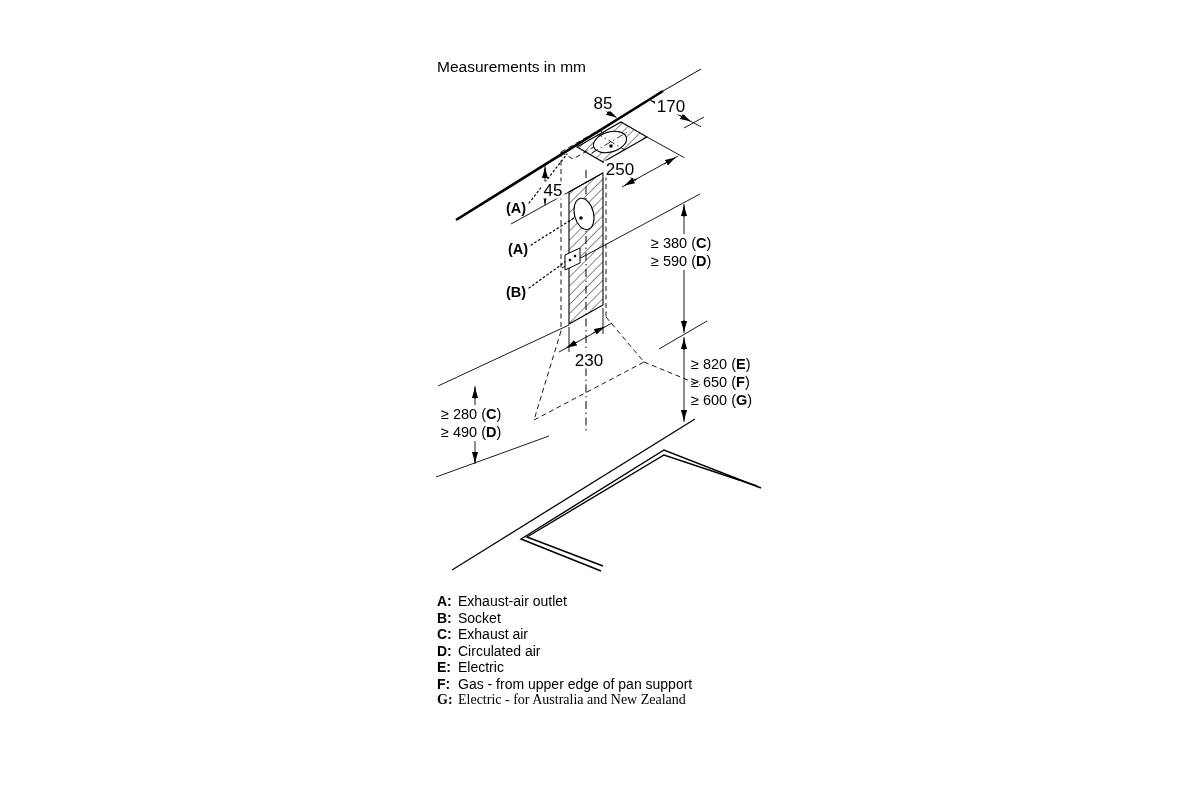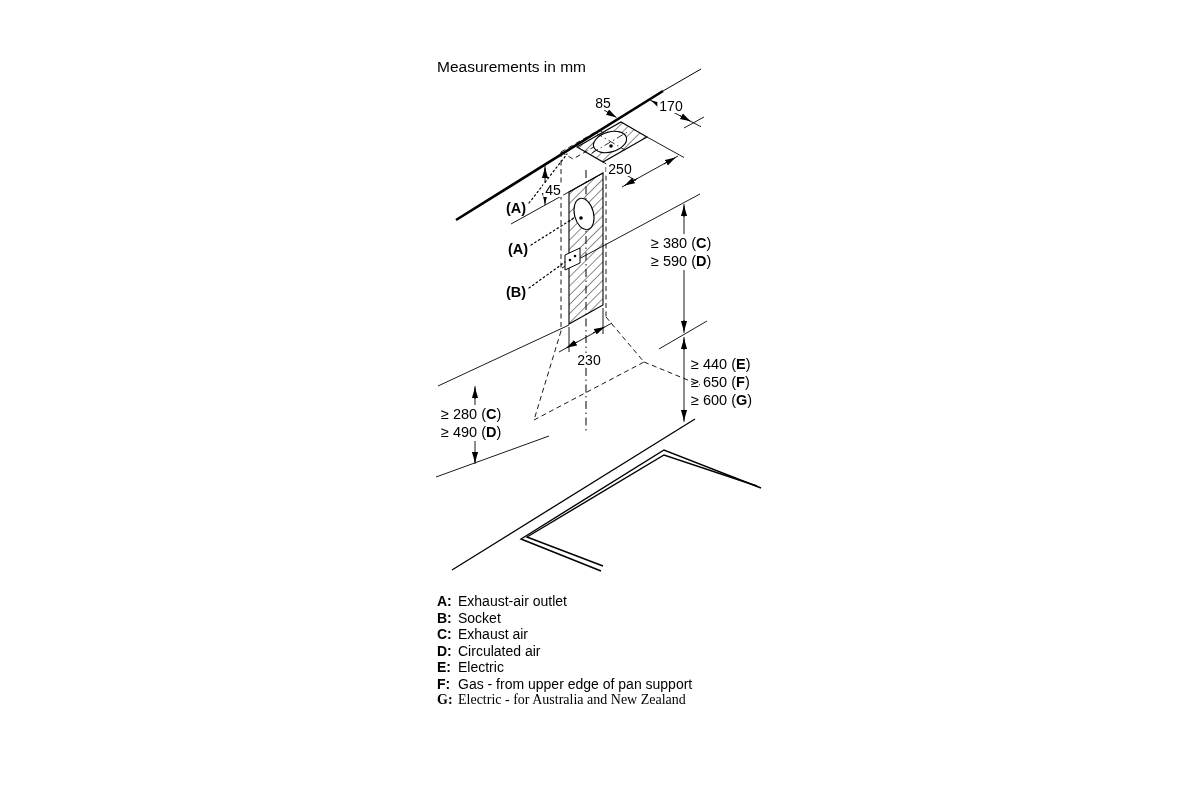--- a/index.html
+++ b/index.html
@@ -1,19 +1,19 @@
 <!DOCTYPE html>
 <html><head>
 <meta charset="utf-8">
 <style>
   html,body{margin:0;padding:0;background:#fff;}
   #stage{position:relative;width:948px;height:800px;background:#ffffff;overflow:hidden;
          font-family:"Liberation Sans", sans-serif;color:#000;}
   #linework{position:absolute;left:0;top:0;}
-  .lbl{position:absolute;font-size:14px;white-space:nowrap;line-height:1;}
+  .lbl{position:absolute;font-size:17px;white-space:nowrap;line-height:1;}
   .ctr{transform:translate(-50%,-50%);}
   .wbg{background:#fff;padding:0 2px;}
   .callout{font-weight:bold;font-size:14.5px;}
   .dimblock{position:absolute;font-size:14.5px;white-space:nowrap;line-height:18px;}
   .dimblock b{font-weight:bold;}
   .title{position:absolute;font-size:15.5px;white-space:nowrap;}
   .legend{position:absolute;font-size:14px;line-height:16.5px;}
   .lrow{white-space:nowrap;}
   .lrow.gap{font-family:Liberation Serif, serif;}
   .lkey{display:inline-block;min-width:21px;font-weight:bold;}
@@ -120,21 +120,21 @@
   <div class="lbl ctr callout" style="left:516px;top:208px;">(A)</div>
   <div class="lbl ctr callout" style="left:518px;top:249px;">(A)</div>
   <div class="lbl ctr callout" style="left:516px;top:292px;">(B)</div>
 
   <div class="dimblock wbg" style="left:649px;top:234px;">
     <div><span>≥ 380 (</span><b>C</b><span>)</span></div>
     <div><span>≥ 590 (</span><b>D</b><span>)</span></div>
   </div>
 
   <div class="dimblock" style="left:691px;top:355px;">
-    <div><span>≥ 440 (</span><b>E</b><span>)</span></div>
+    <div><span>≥ 820 (</span><b>E</b><span>)</span></div>
     <div><span>≥ 650 (</span><b>F</b><span>)</span></div>
     <div><span>≥ 600 (</span><b>G</b><span>)</span></div>
   </div>
 
   <div class="dimblock wbg" style="left:439px;top:405px;">
     <div><span>≥ 280 (</span><b>C</b><span>)</span></div>
     <div><span>≥ 490 (</span><b>D</b><span>)</span></div>
   </div>
 
   <div class="legend" style="left:437px;top:593px;">

